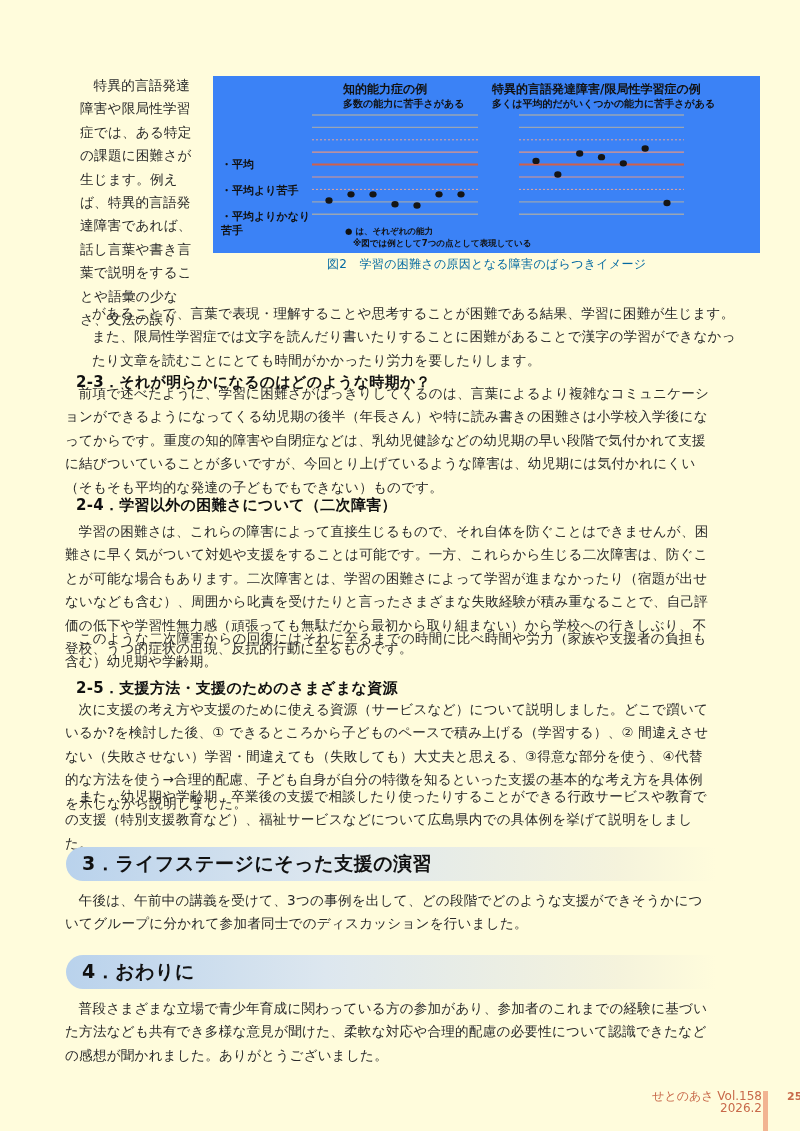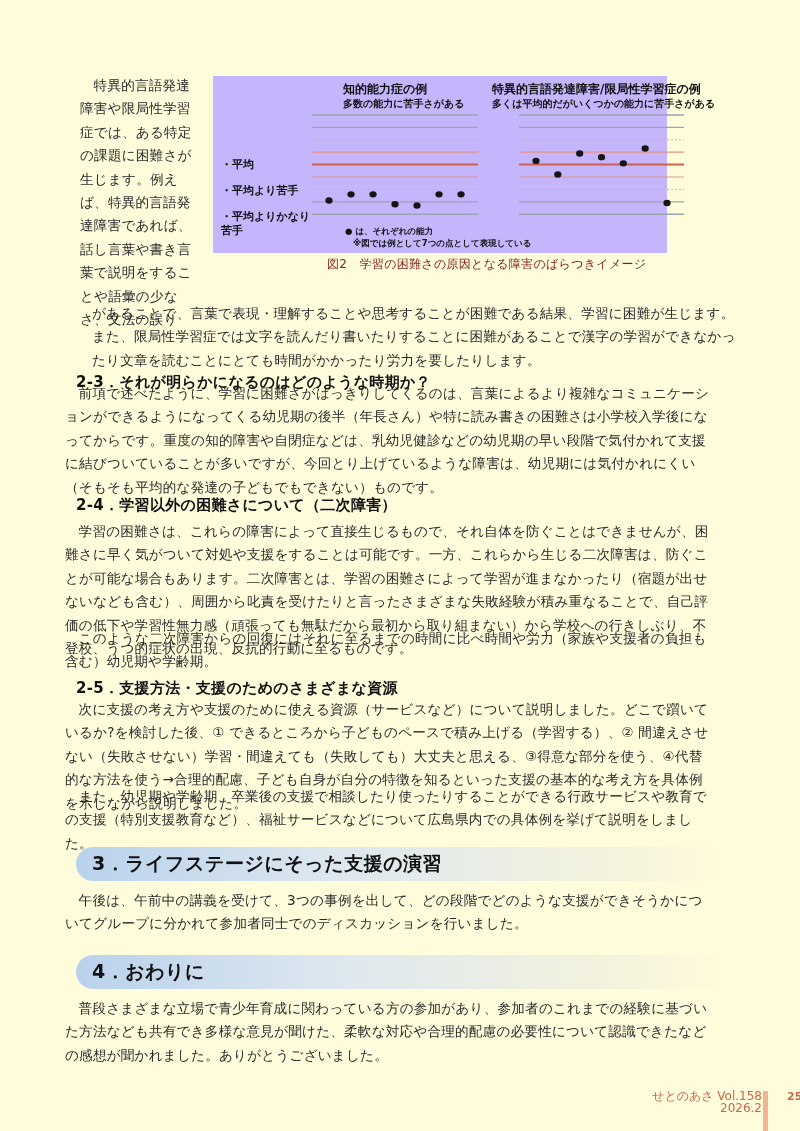--- a/index.html
+++ b/index.html
@@ -4,28 +4,28 @@
 <style>
   html, body { margin:0; padding:0; }
   body {
     width:800px; height:1131px; background:#fffcdc; position:relative; overflow:hidden;
     font-family:"DejaVu Sans", sans-serif; color:#2a2a2a;
   }
   .txt { font-size:13.6px; line-height:23.4px; letter-spacing:0.2px; }
   .indent { text-indent:1em; }
   #side-text { position:absolute; left:76px; top:70px; width:130px; }
   #side-text p { margin:4px; }
-  #figure { position:absolute; left:213px; top:76px; width:454px; height:177px; background:#c4b5fd; }
+  #figure { position:absolute; left:213px; top:76px; width:547px; height:177px; background:#3b82f6; }
   #figure svg { position:absolute; left:0; top:0; }
-  #fig-caption { position:absolute; left:327px; top:256px; font-size:12px; color:#7f1d1d; letter-spacing:0.3px; }
+  #fig-caption { position:absolute; left:327px; top:256px; font-size:12px; color:#0369a1; letter-spacing:0.3px; }
   #cont-para { position:absolute; left:76px; top:286px; width:650px; margin:16px; }
   .sub-h { position:absolute; left:76px; font-weight:bold; font-size:15px; color:#111; margin:0; letter-spacing:0.3px; }
   .para { position:absolute; left:63px; width:650px; margin:2px; }
   .sec-h {
-    position:absolute; left:76px; width:650px; height:34px; border-radius:17px 0 0 17px;
+    position:absolute; left:66px; width:650px; height:34px; border-radius:17px 0 0 17px;
     background:linear-gradient(90deg,#b9d2ec 0%,#dde7ef 40%,#f5f3dc 85%,#fffcdc 100%);
   }
   .sec-h span { position:absolute; left:16px; top:4px; font-size:19px; font-weight:bold; color:#111; letter-spacing:0.5px; }
   #footer { position:absolute; right:38px; top:1090px; text-align:right; font-size:12px; color:#c8694a; line-height:12px; }
   #footer-bar { position:absolute; left:763px; top:1091px; width:5px; height:40px; background:#f2b492; }
   #page-num { position:absolute; left:778px; top:1090px; font-size:11px; color:#c8694a; font-weight:bold;margin-left:9px; }
 </style>
 </head>
 <body>
 

